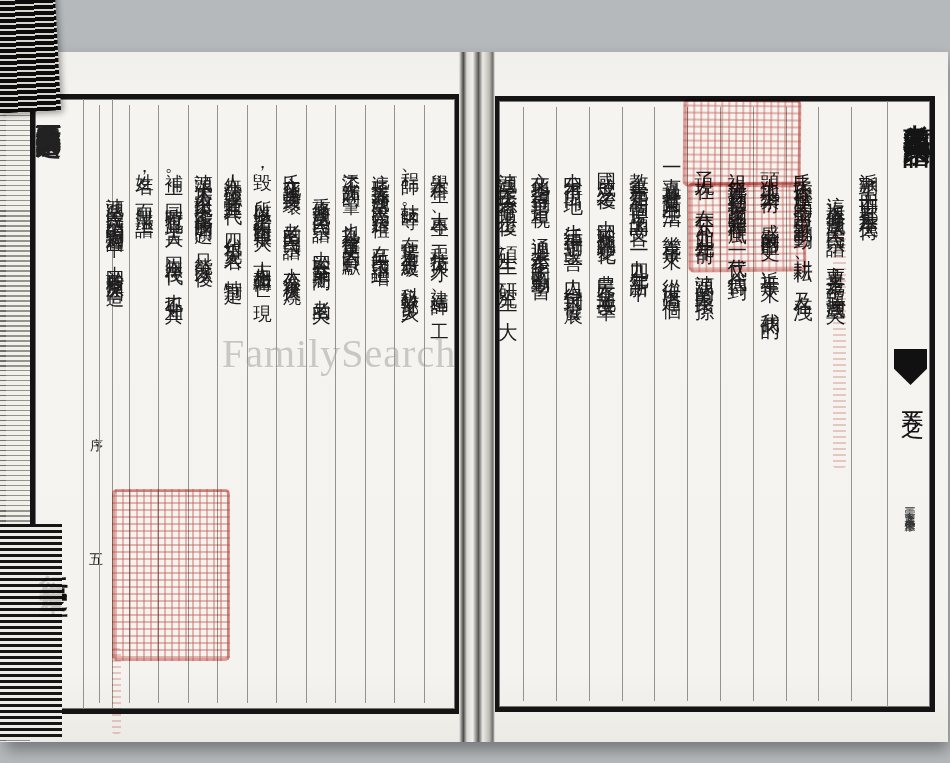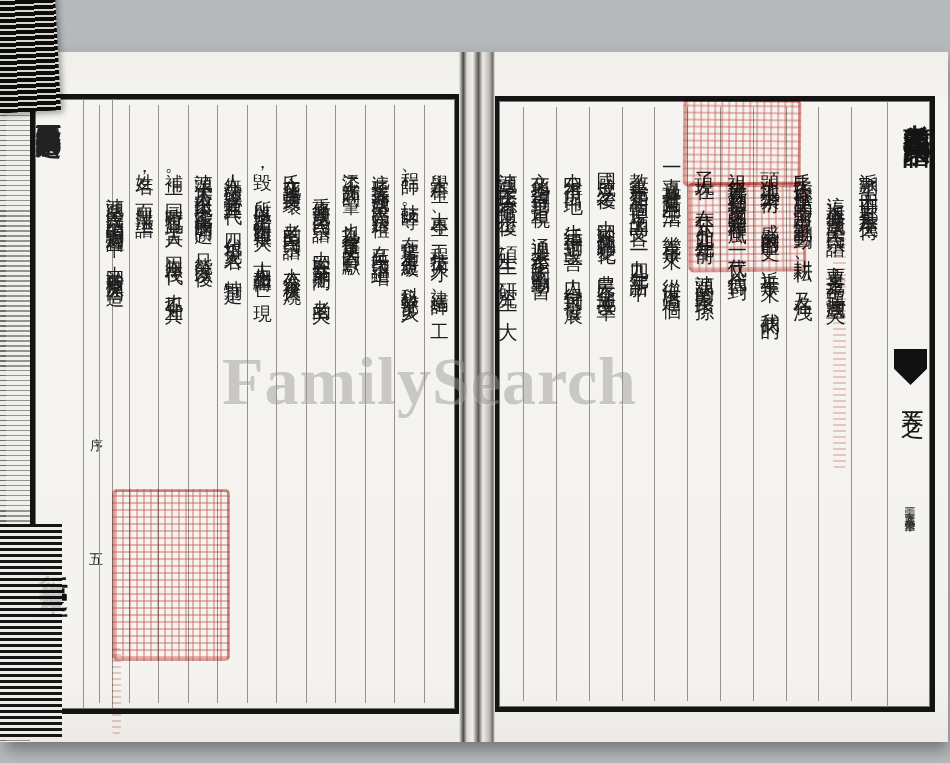--- a/index.html
+++ b/index.html
@@ -66,22 +66,22 @@
       repeating-linear-gradient(0deg,rgba(208,96,90,.42) 0 2px,transparent 2px 7px),
       repeating-linear-gradient(90deg,rgba(208,96,90,.42) 0 2px,transparent 2px 7px);}
   #seal-r1{left:683px;top:99px;width:112px;height:82px;transform:rotate(.5deg);}
   #seal-r2{left:688px;top:182px;width:112px;height:84px;transform:rotate(-.5deg);}
   #seal-l1{left:112px;top:489px;width:112px;height:166px;}
   .seal-frag{position:absolute;z-index:9;mix-blend-mode:multiply;border-radius:3px;
     background:repeating-linear-gradient(0deg,rgba(215,120,115,.35) 0 2px,transparent 2px 6px);}
   #seal-f1{left:833px;top:228px;width:13px;height:240px;}
   #seal-f2{left:112px;top:648px;width:9px;height:86px;}
   
-  #watermark{position:absolute;left:222px;top:342px;z-index:10;pointer-events:none;
-    font-size:68px;font-weight:bold;letter-spacing:1px;color:rgba(108,108,108,.34);
+  #watermark{position:absolute;left:222px;top:330px;z-index:10;pointer-events:none;
+    font-size:40px;font-weight:normal;letter-spacing:1px;color:rgba(108,108,108,.34);
     font-family:"Liberation Serif",serif;text-shadow:0 1px 0 rgba(255,255,255,.25);}
 </style>
 </head>
 <body>
 
 <div id="canvas">
 
   <div id="paper"></div>
 
   <div id="leftpage" class="frame">

